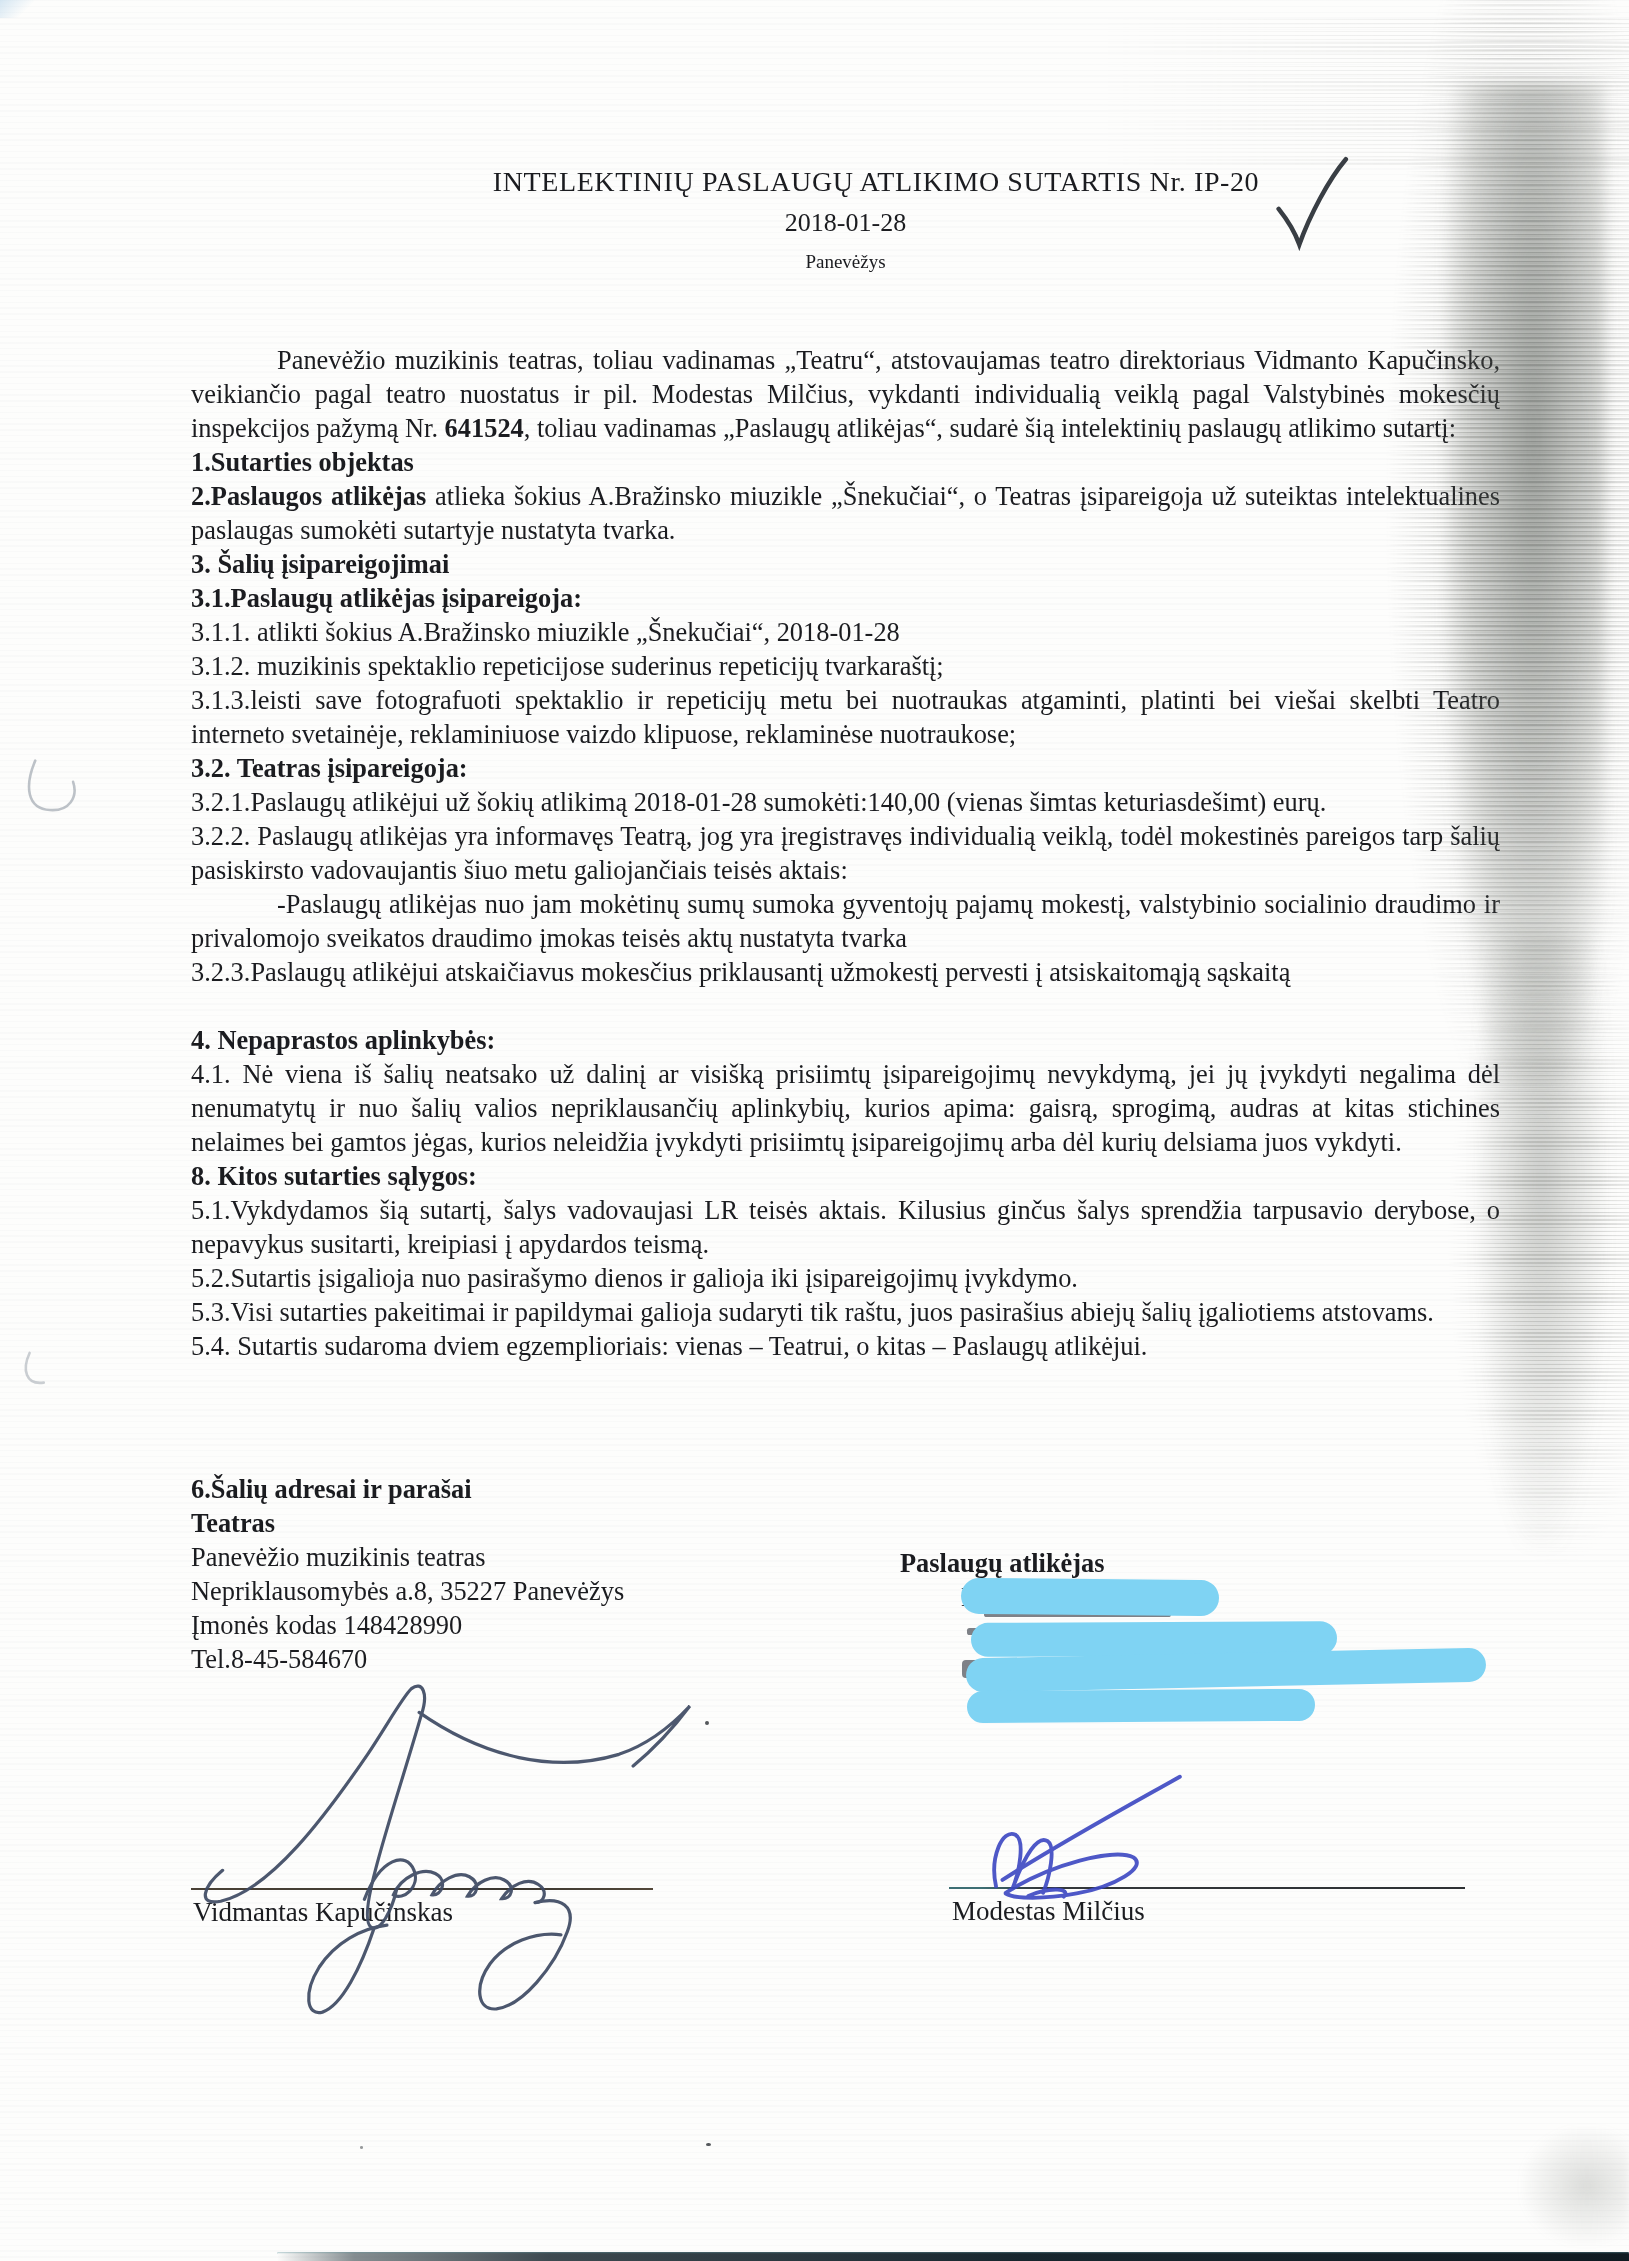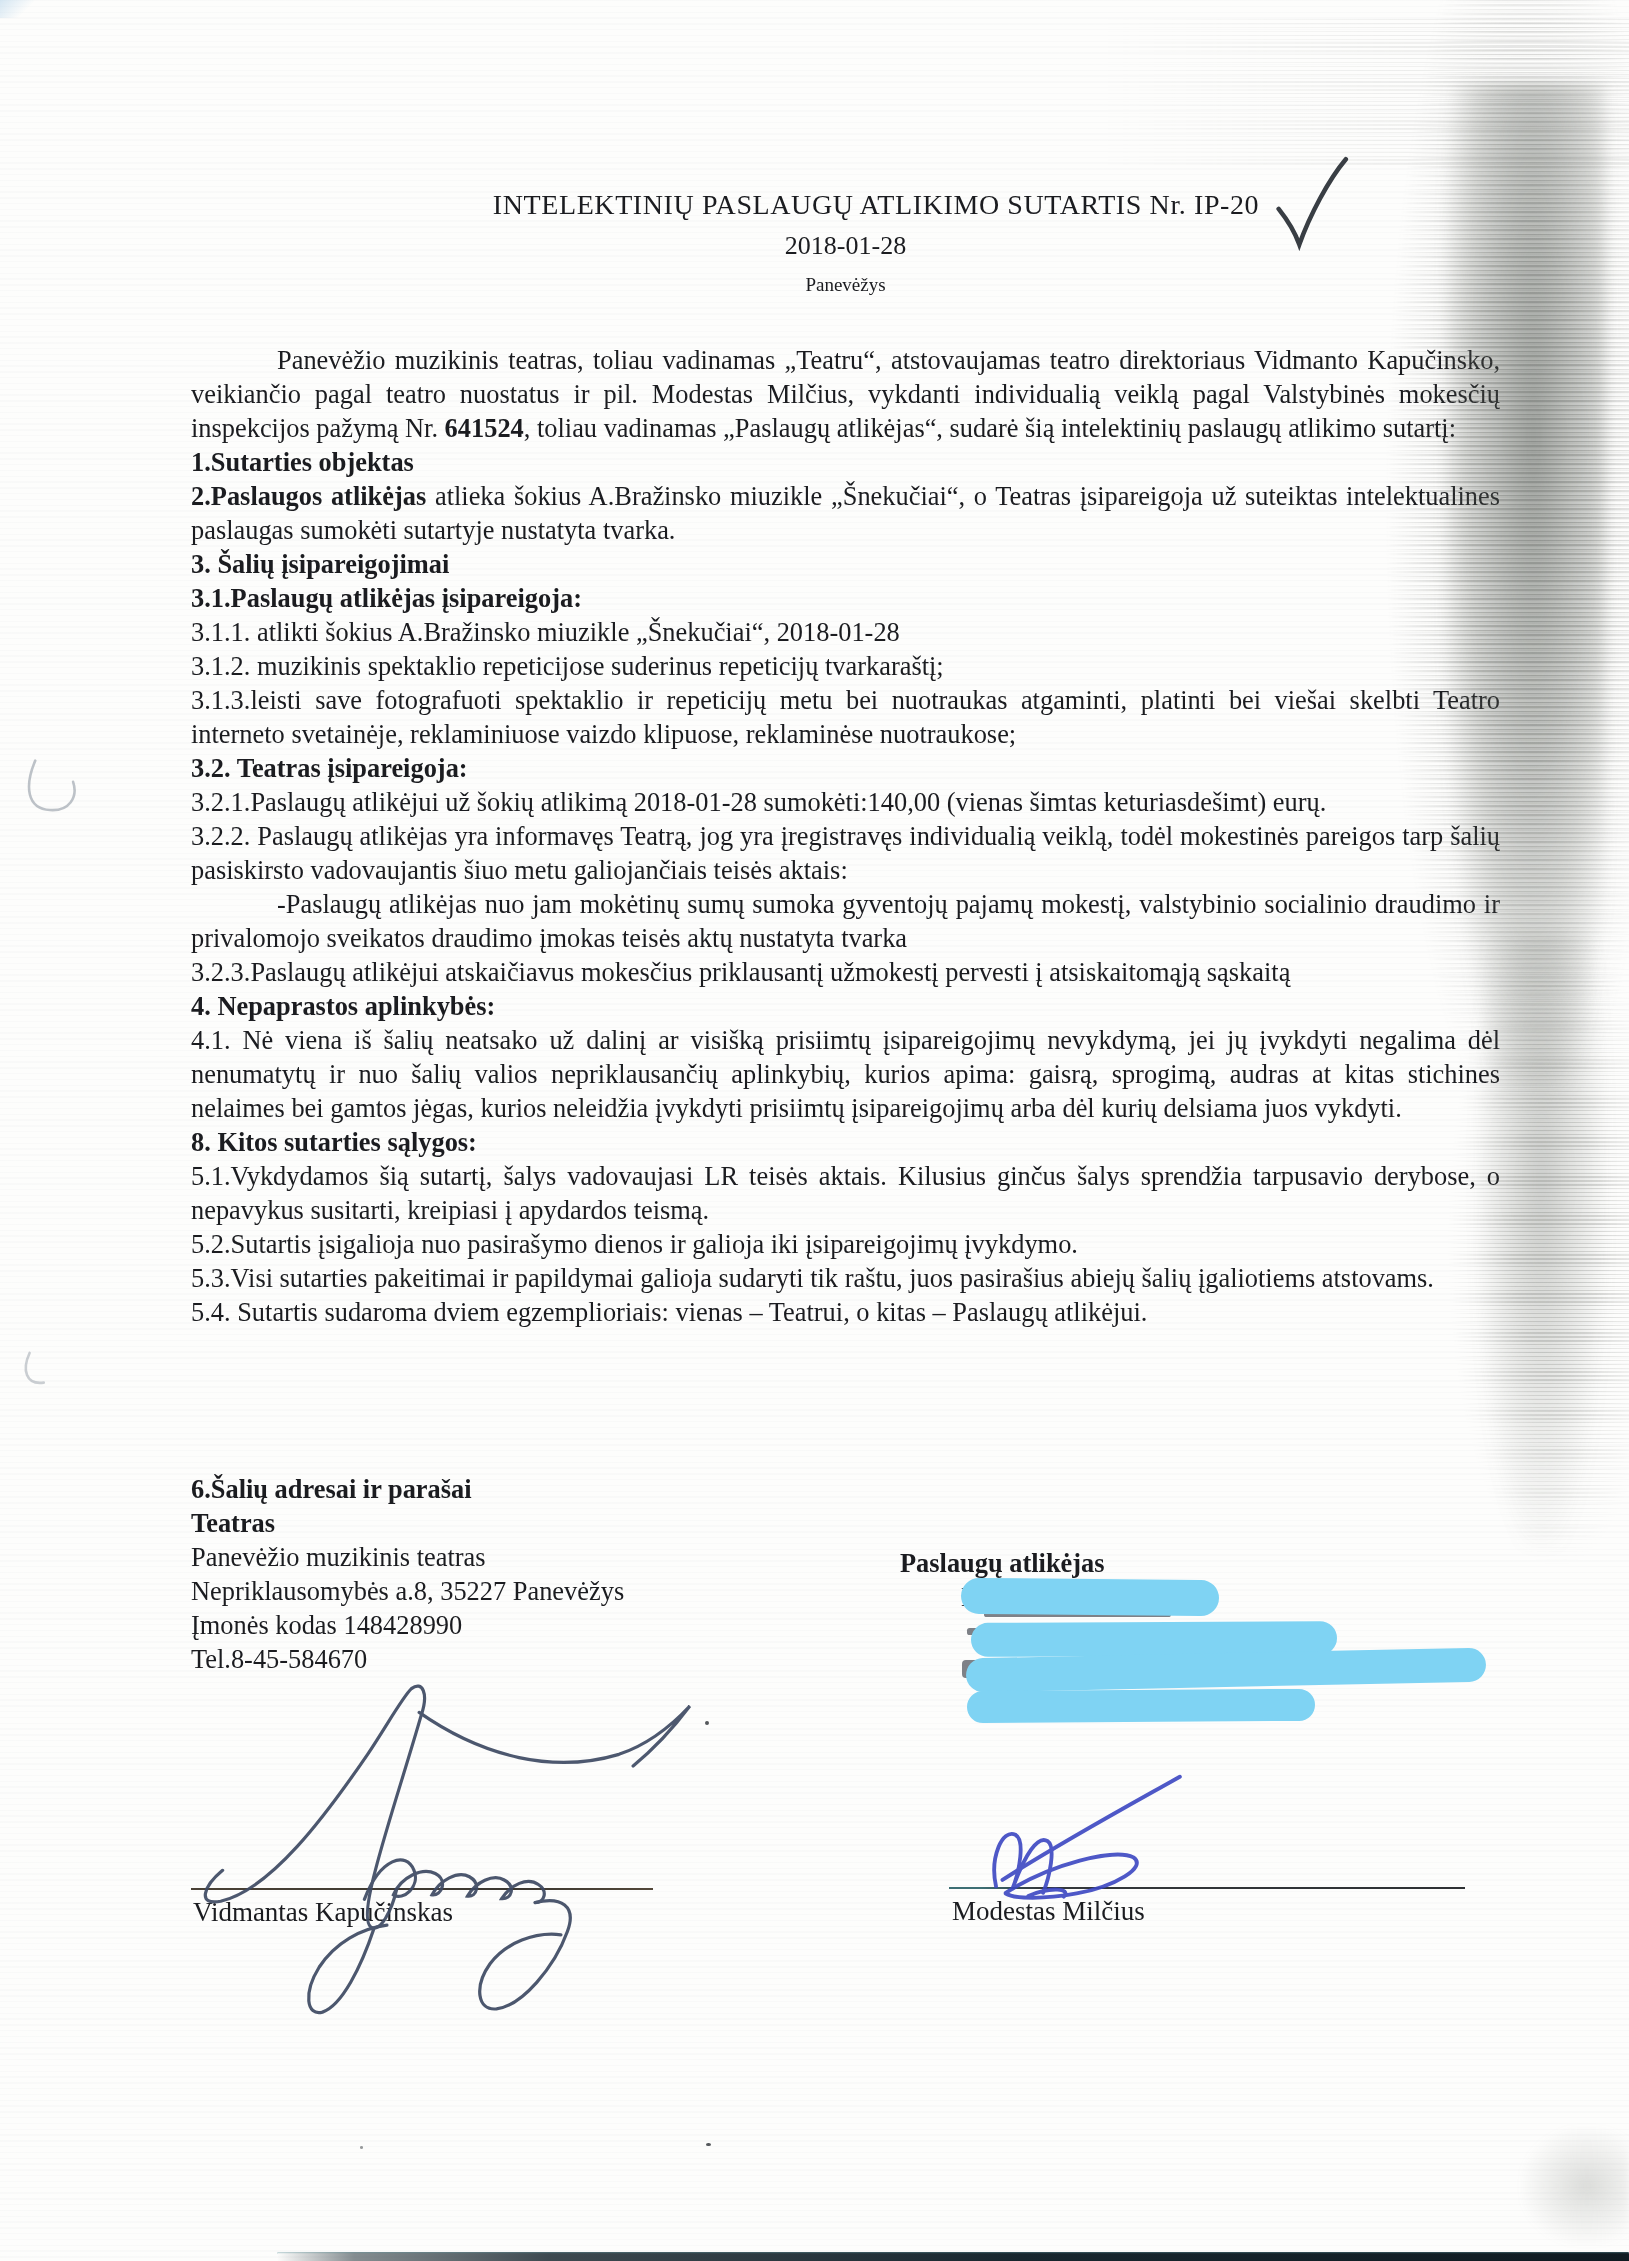--- a/index.html
+++ b/index.html
@@ -13,33 +13,33 @@
     color:var(--text,#1b1c20);
   }
   
   .scan-texture{
     position:absolute;inset:0;
     background:repeating-linear-gradient(180deg,rgba(170,175,185,.05) 0 1.3px,rgba(0,0,0,0) 1.3px 5.8px);
     pointer-events:none;
   }
   .title-block{
     position:absolute;top:164px;left:191px;width:1309px;
-    text-align:center;font-size:28px;line-height:35px;margin-top:23px;
+    text-align:center;font-size:28px;line-height:35px;
   }
   .contract-title{padding-left:61px;letter-spacing:0.6px;white-space:nowrap;}
   .contract-date{margin-top:6.4px;font-size:26px;}
   .contract-city{margin-top:3.9px;font-size:19px;}
   .content{
     position:absolute;top:343px;left:191px;width:1309px;
     font-size:26.4px;line-height:34px;
   }
   .para{margin:0;text-align:justify;}
   .para .b{font-weight:bold;}
   .para.indent{text-indent:86px;}
-  .para.gap{}
+  .para.gap{margin-top:34px;}
   .parties{
     position:absolute;top:1472px;left:191px;width:1309px;
     font-size:26.4px;line-height:34px;
   }
   .parties-heading{font-weight:bold;}
   .theater-col{position:absolute;left:0;top:34px;width:645px;}
   .theater-label{font-weight:bold;}
   .performer-col{position:absolute;left:709px;top:34px;width:600px;}
   .performer-label{font-weight:bold;margin-top:40px;}
   .performer-name{margin-left:61px;}

